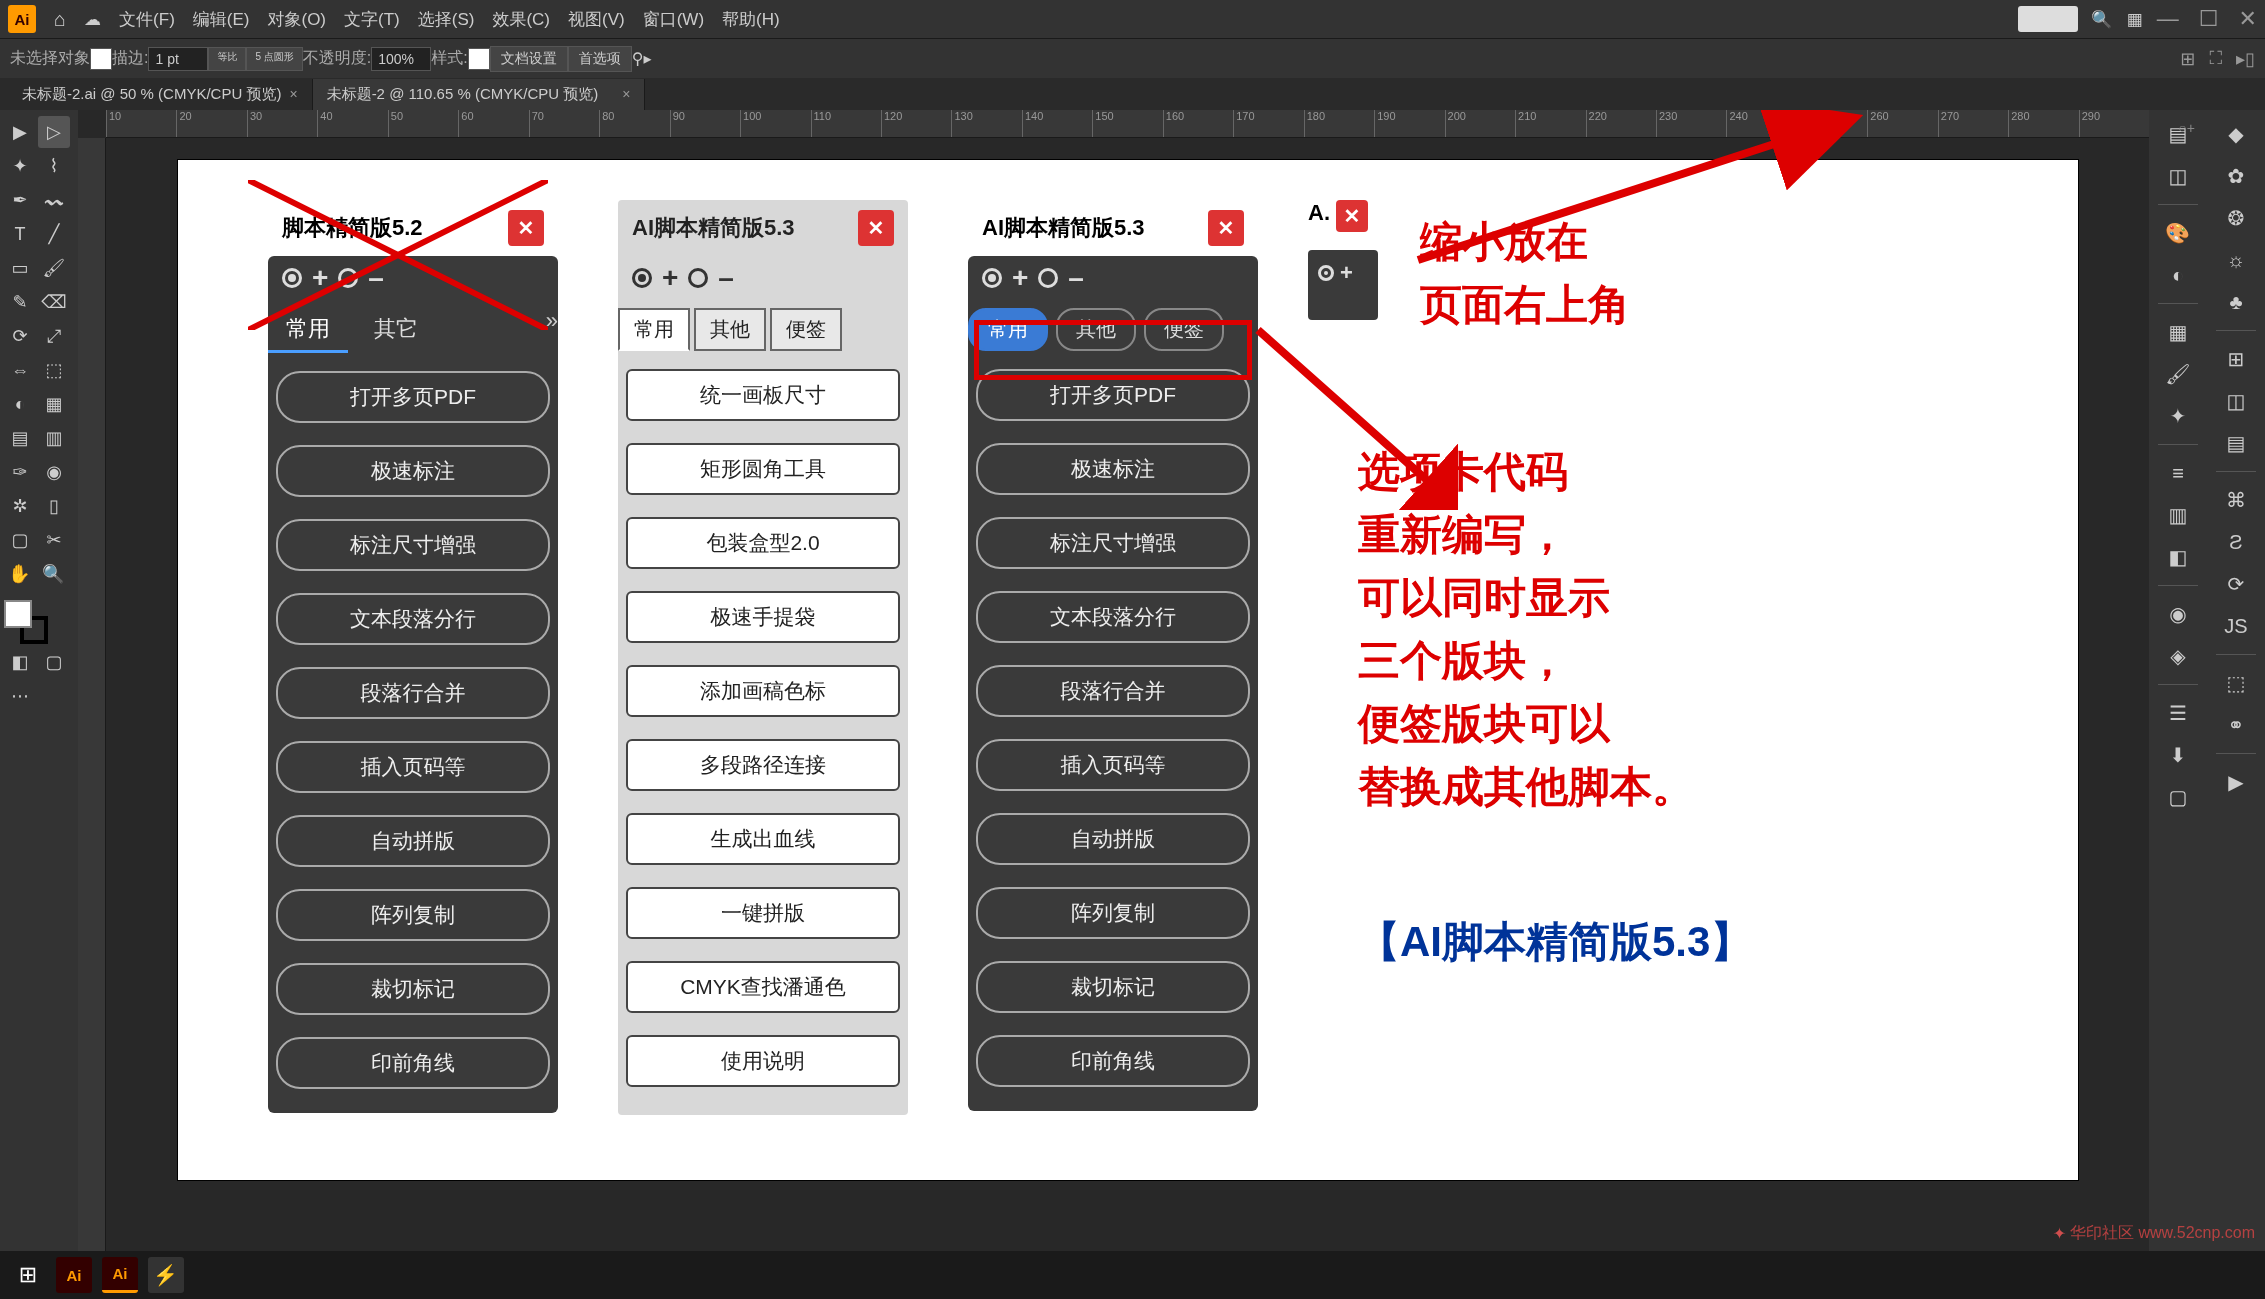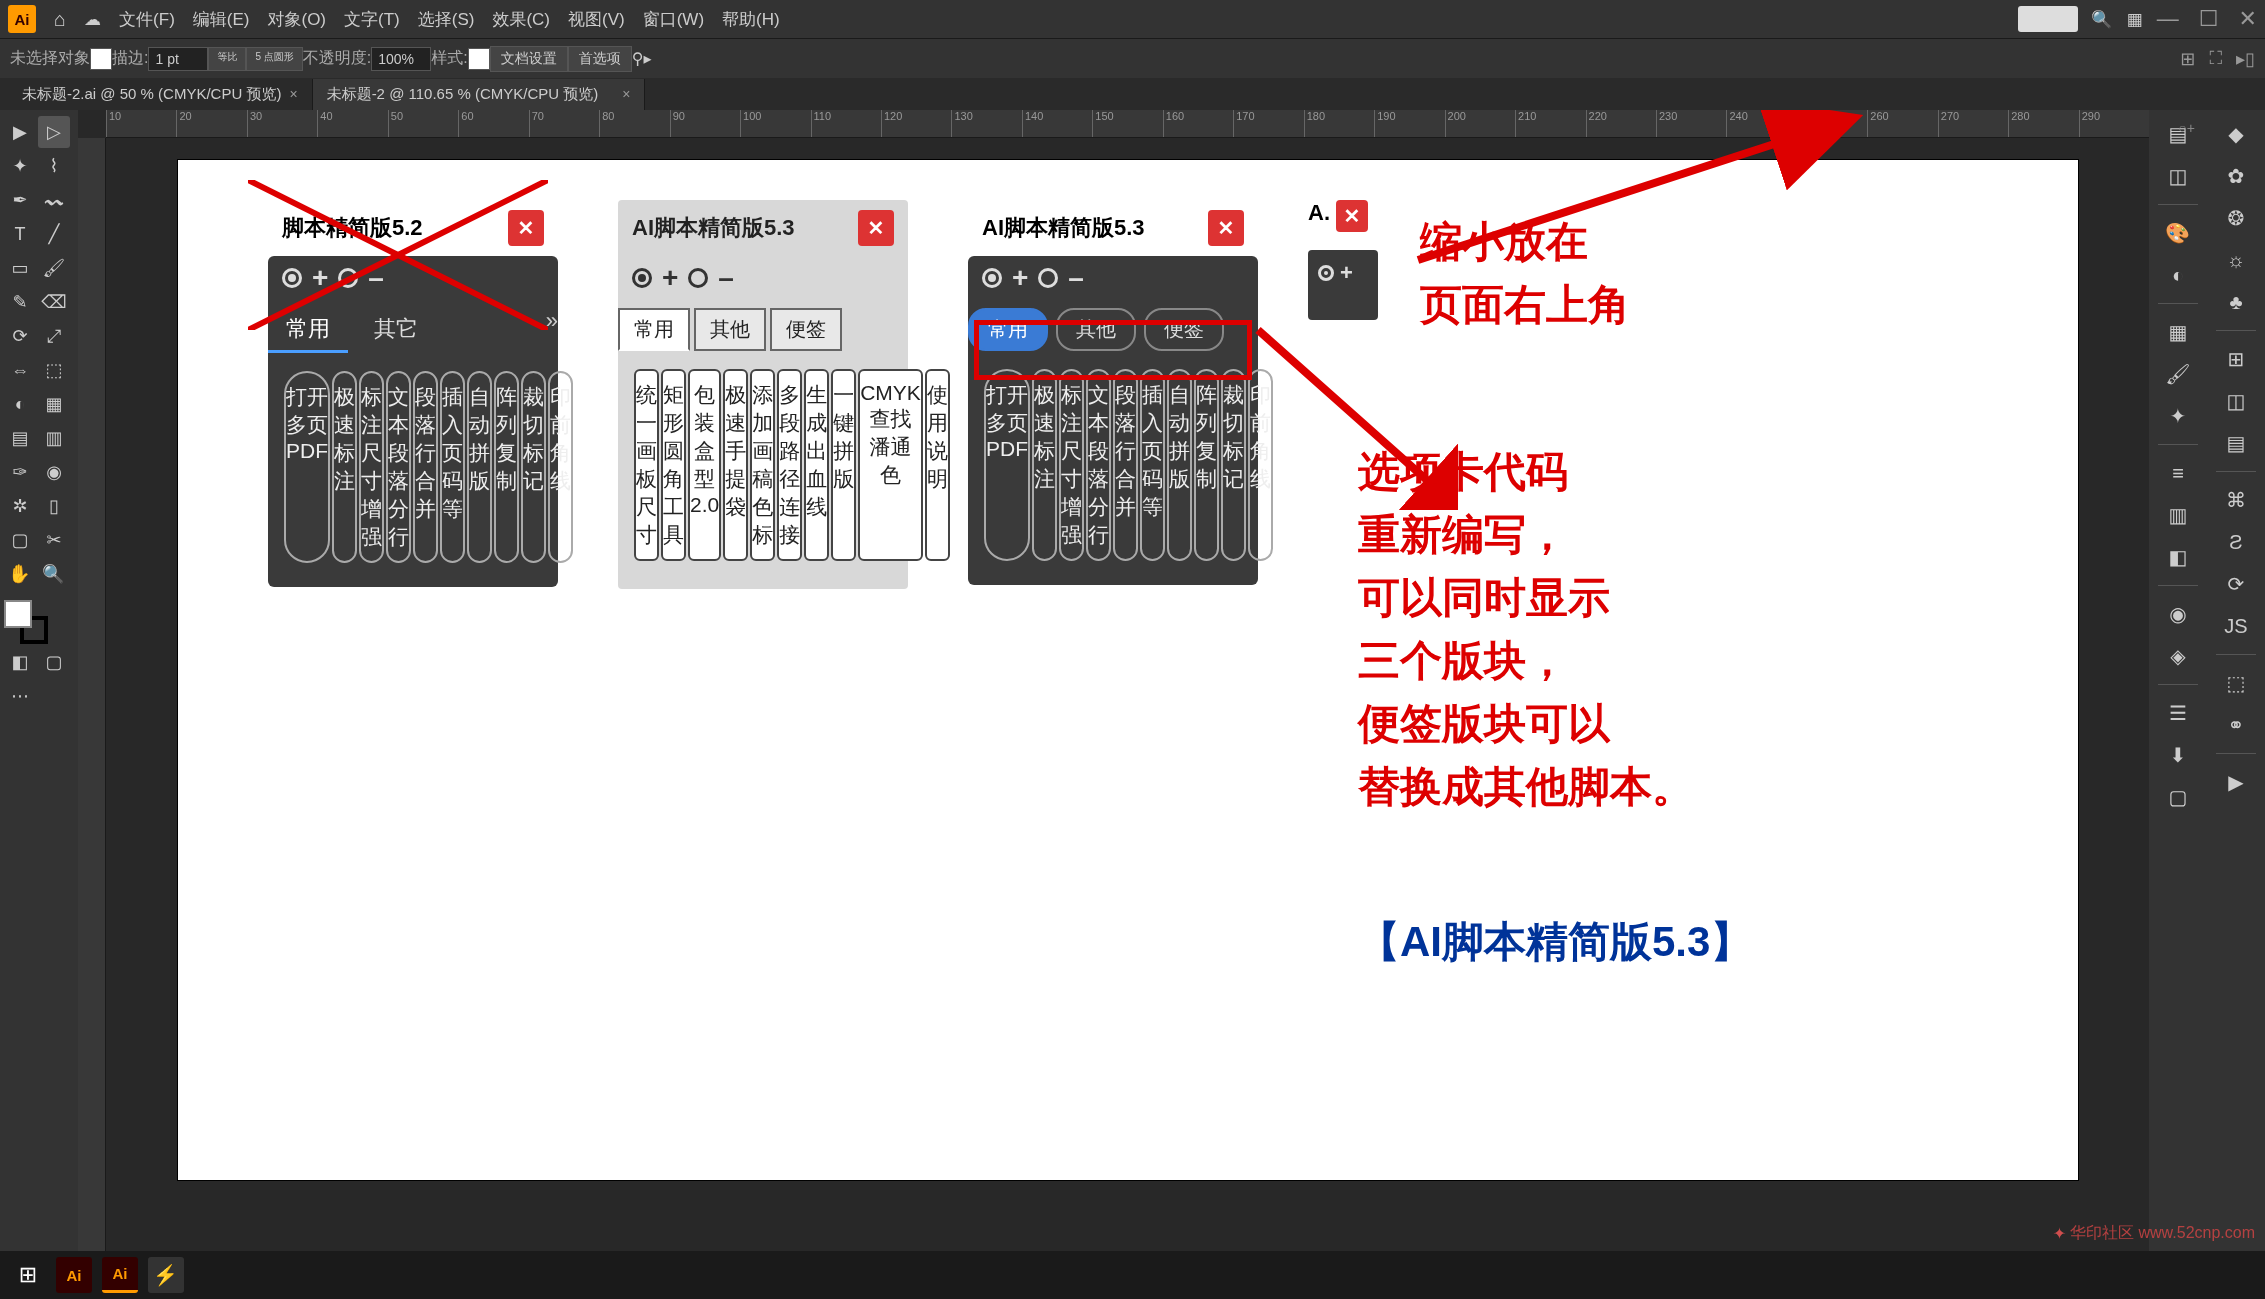--- a/index.html
+++ b/index.html
@@ -63,21 +63,21 @@
 .tab-row { display: flex; gap: 8px; padding: 8px 0; }
 .tab-row.light { gap: 4px; }
 .tab-chip { padding: 6px 18px; border-radius: 18px; border: 2px solid #888; font-size: 20px; cursor: pointer; }
 .tab-chip.active-blue { background: #3a7bd5; color: #fff; border-color: #3a7bd5; }
 .tab-chip.dark-chip { background: #3a3a3a; color: #ddd; }
 .tab-box { padding: 6px 14px; border: 2px solid #666; font-size: 20px; background: #e8e8e8; cursor: pointer; }
 .tab-box.active { background: #fff; border-bottom-color: #fff; }
 .tab-underline { padding: 6px 18px; font-size: 22px; color: #ddd; cursor: pointer; }
 .tab-underline.active { border-bottom: 3px solid #4a9eff; color: #fff; }
 .chevron { font-size: 22px; color: #ccc; margin-left: auto; }
-.btn-list { display: flex; flex-direction: row; gap: 2px; padding: 10px 16px 18px; }
+.btn-list { display: flex; flex-direction: column; gap: 22px; padding: 10px 8px 18px; }
 .pill-btn { padding: 10px 0; border-radius: 24px; border: 2px solid #aaa; background: transparent; color: #eee; font-size: 21px; text-align: center; cursor: pointer; }
 .pill-btn.light { background: #fff; color: #222; border: 2px solid #444; border-radius: 6px; }
 .red-x-overlay { position: absolute; inset: -20px; pointer-events: none; }
 .red-line { stroke: #d00; stroke-width: 6; }
 
 
 .mini-panel { position: absolute; background: #3a3a3a; border-radius: 4px; padding: 10px; }
 
 
 .annotation { position: absolute; color: #d00; font-size: 42px; font-weight: bold; line-height: 1.5; }

